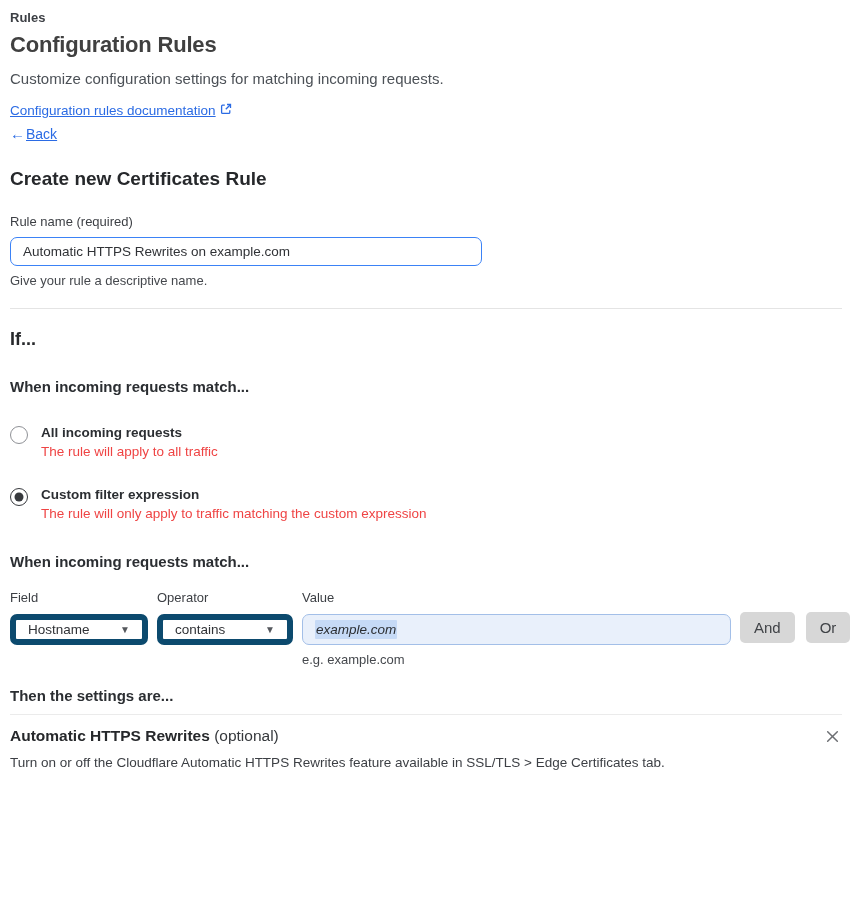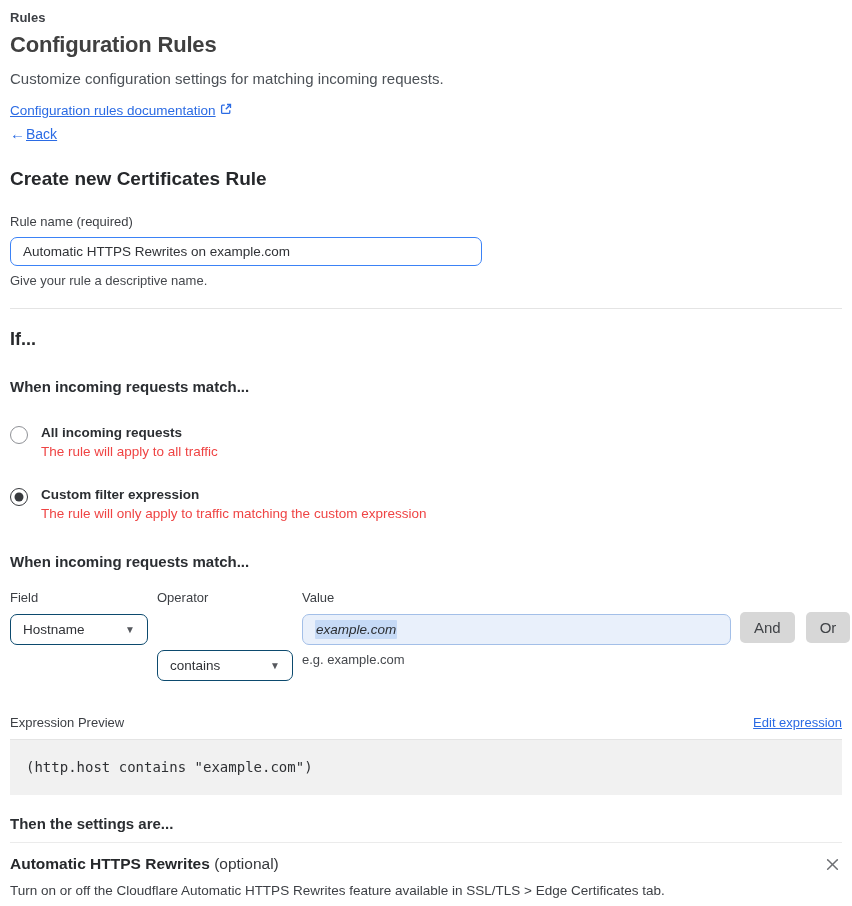--- a/index.html
+++ b/index.html
@@ -57,26 +57,26 @@
     background: #37393d; transform: translate(-50%, -50%);
   }
   .radio-label { font-size: 13.5px; font-weight: 700; color: #2b2e32; }
   .radio-desc { font-size: 13.5px; color: #ef4444; margin-top: 4px; }
 
   
   .builder { display: flex; gap: 9px; margin-top: 20px; align-items: flex-start; }
   .builder .col { display: flex; flex-direction: column; }
   .col-label { font-size: 13px; color: #3c3f44; margin-bottom: 9px; }
   .select {
-    height: 31px; border: 1px solid #0c4a6e; border-radius: 7px; background: #fff;
+    height: 31px; border: 6px solid #0c4a6e; border-radius: 7px; background: #fff;
     display: flex; align-items: center; justify-content: space-between;
     padding: 0 12px; font-size: 13.5px; color: #303236; cursor: pointer;
   }
   .select-field { width: 138px; }
-  .select-operator { width: 136px; margin-top: 36px; }
+  .select-operator { width: 136px; }
   .chev { font-size: 10px; color: #55585d; margin-left: 8px; }
   .value-input {
     width: 429px; height: 31px;
     border: 1px solid #a3bfe8; border-radius: 7px; background: #e9f0fb;
     display: flex; align-items: center; padding: 0 12px;
     font-size: 13.5px; color: #2b2e32;
   }
   .value-input .sel { background: #c6daf6; padding: 2px 1px; border-radius: 1px; font-style: italic; }
   .value-hint { font-size: 13px; color: #45484d; margin-top: 7px; }
   .logic-btn {
@@ -191,27 +191,20 @@
       <div class="value-input">
         <span class="sel">example.com</span>
       </div>
       <div class="value-hint">e.g. example.com</div>
     </div>
     <button class="logic-btn">And</button>
     <button class="logic-btn or">Or</button>
   </div>
 
   
-  <div class="preview-wrap">
-    <div class="preview-header">
-      <span class="preview-label">Expression Preview</span>
-      <a class="link preview-edit">Edit expression</a>
-    </div>
-    <div class="code-block">(http.host contains "example.com")</div>
-  </div>
 
   <div class="then-heading">Then the settings are...</div>
 
   <hr class="divider-light">
 
   
   <div class="setting-card">
     <div class="card-header">
       <div class="card-title">
         <b>Automatic HTTPS Rewrites</b>

